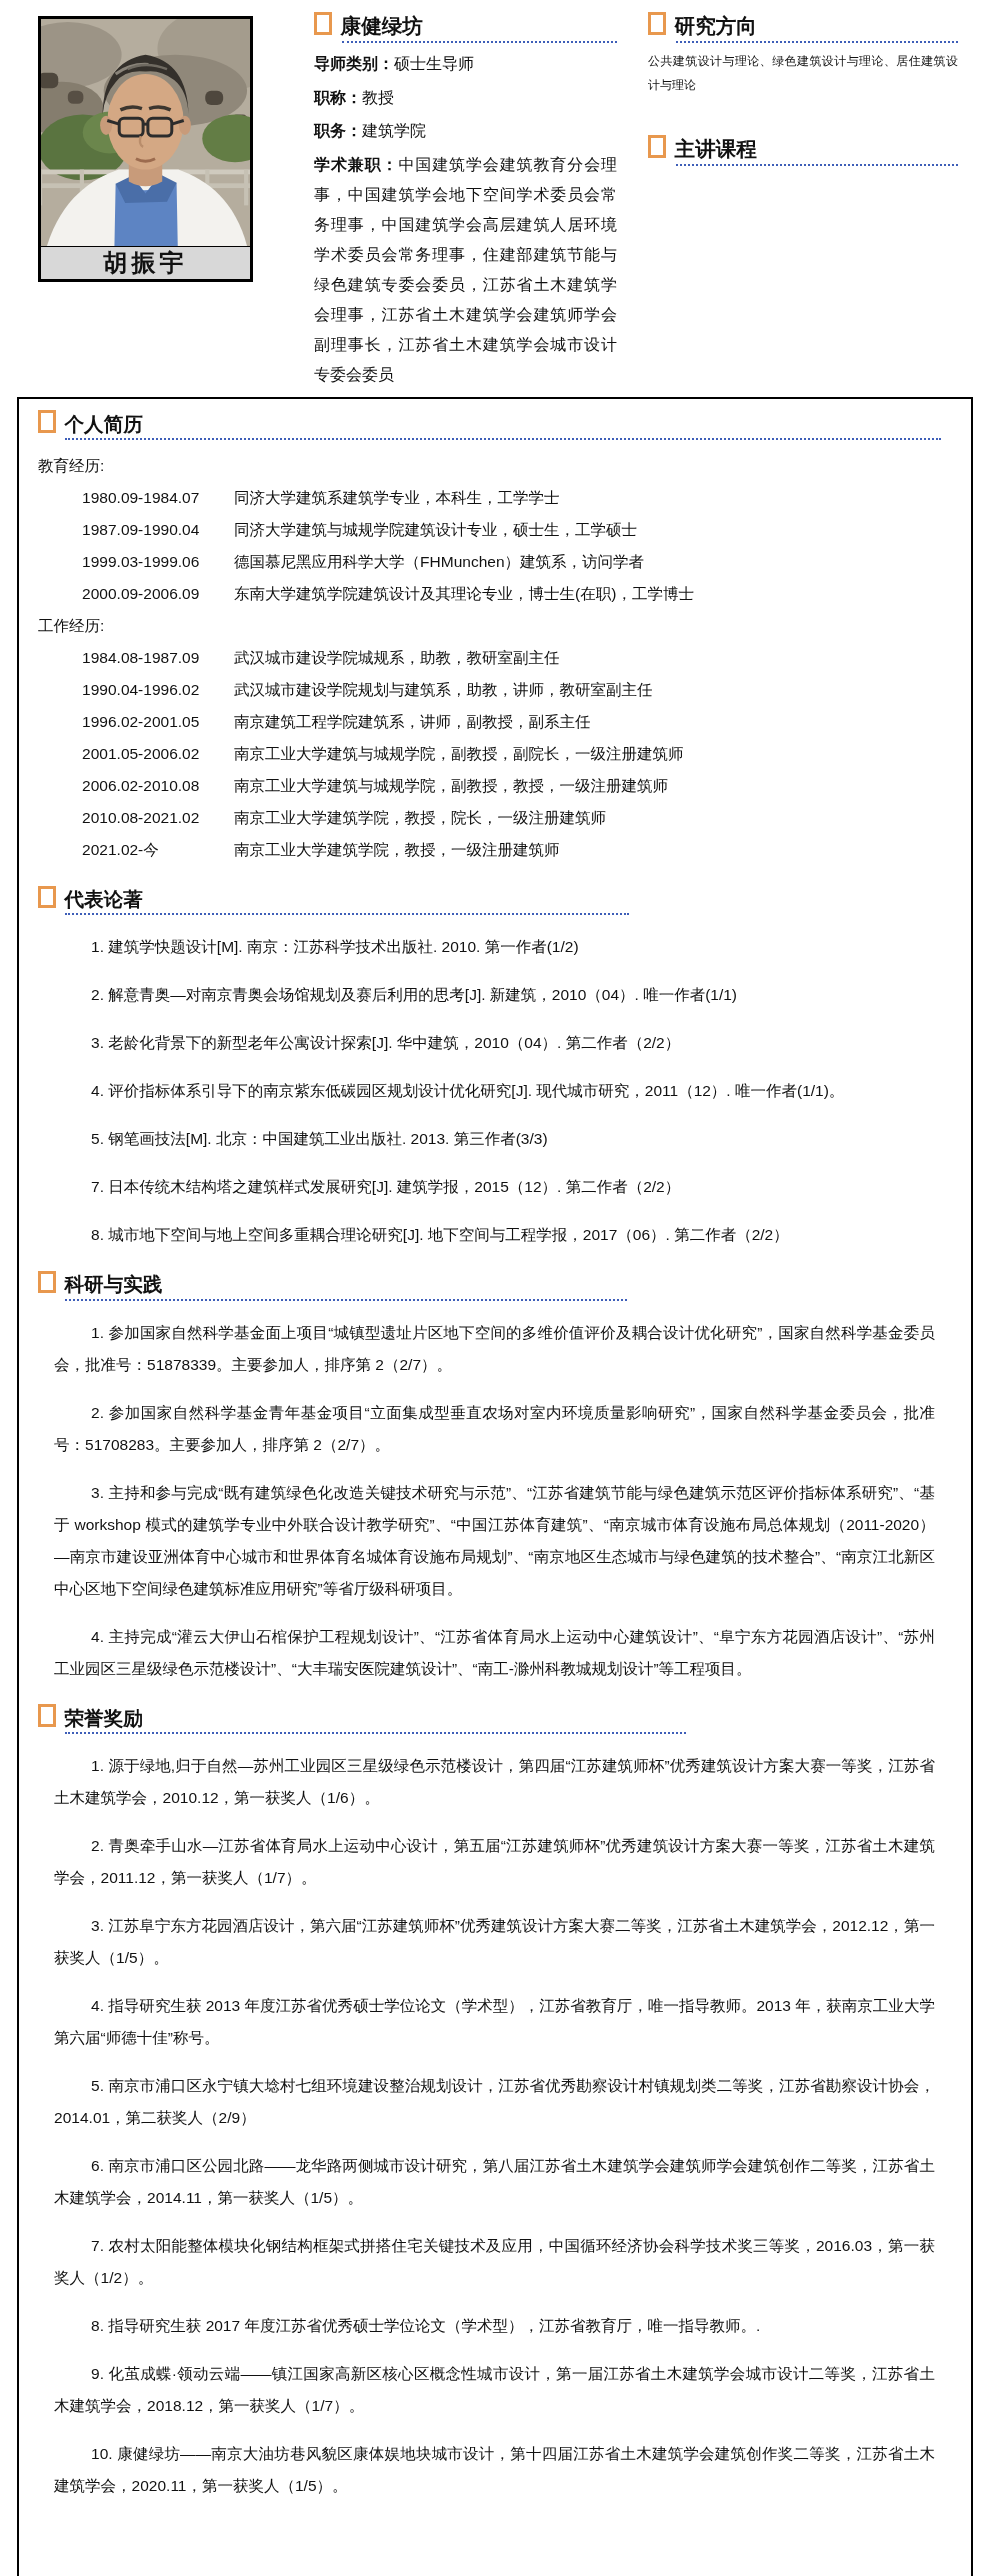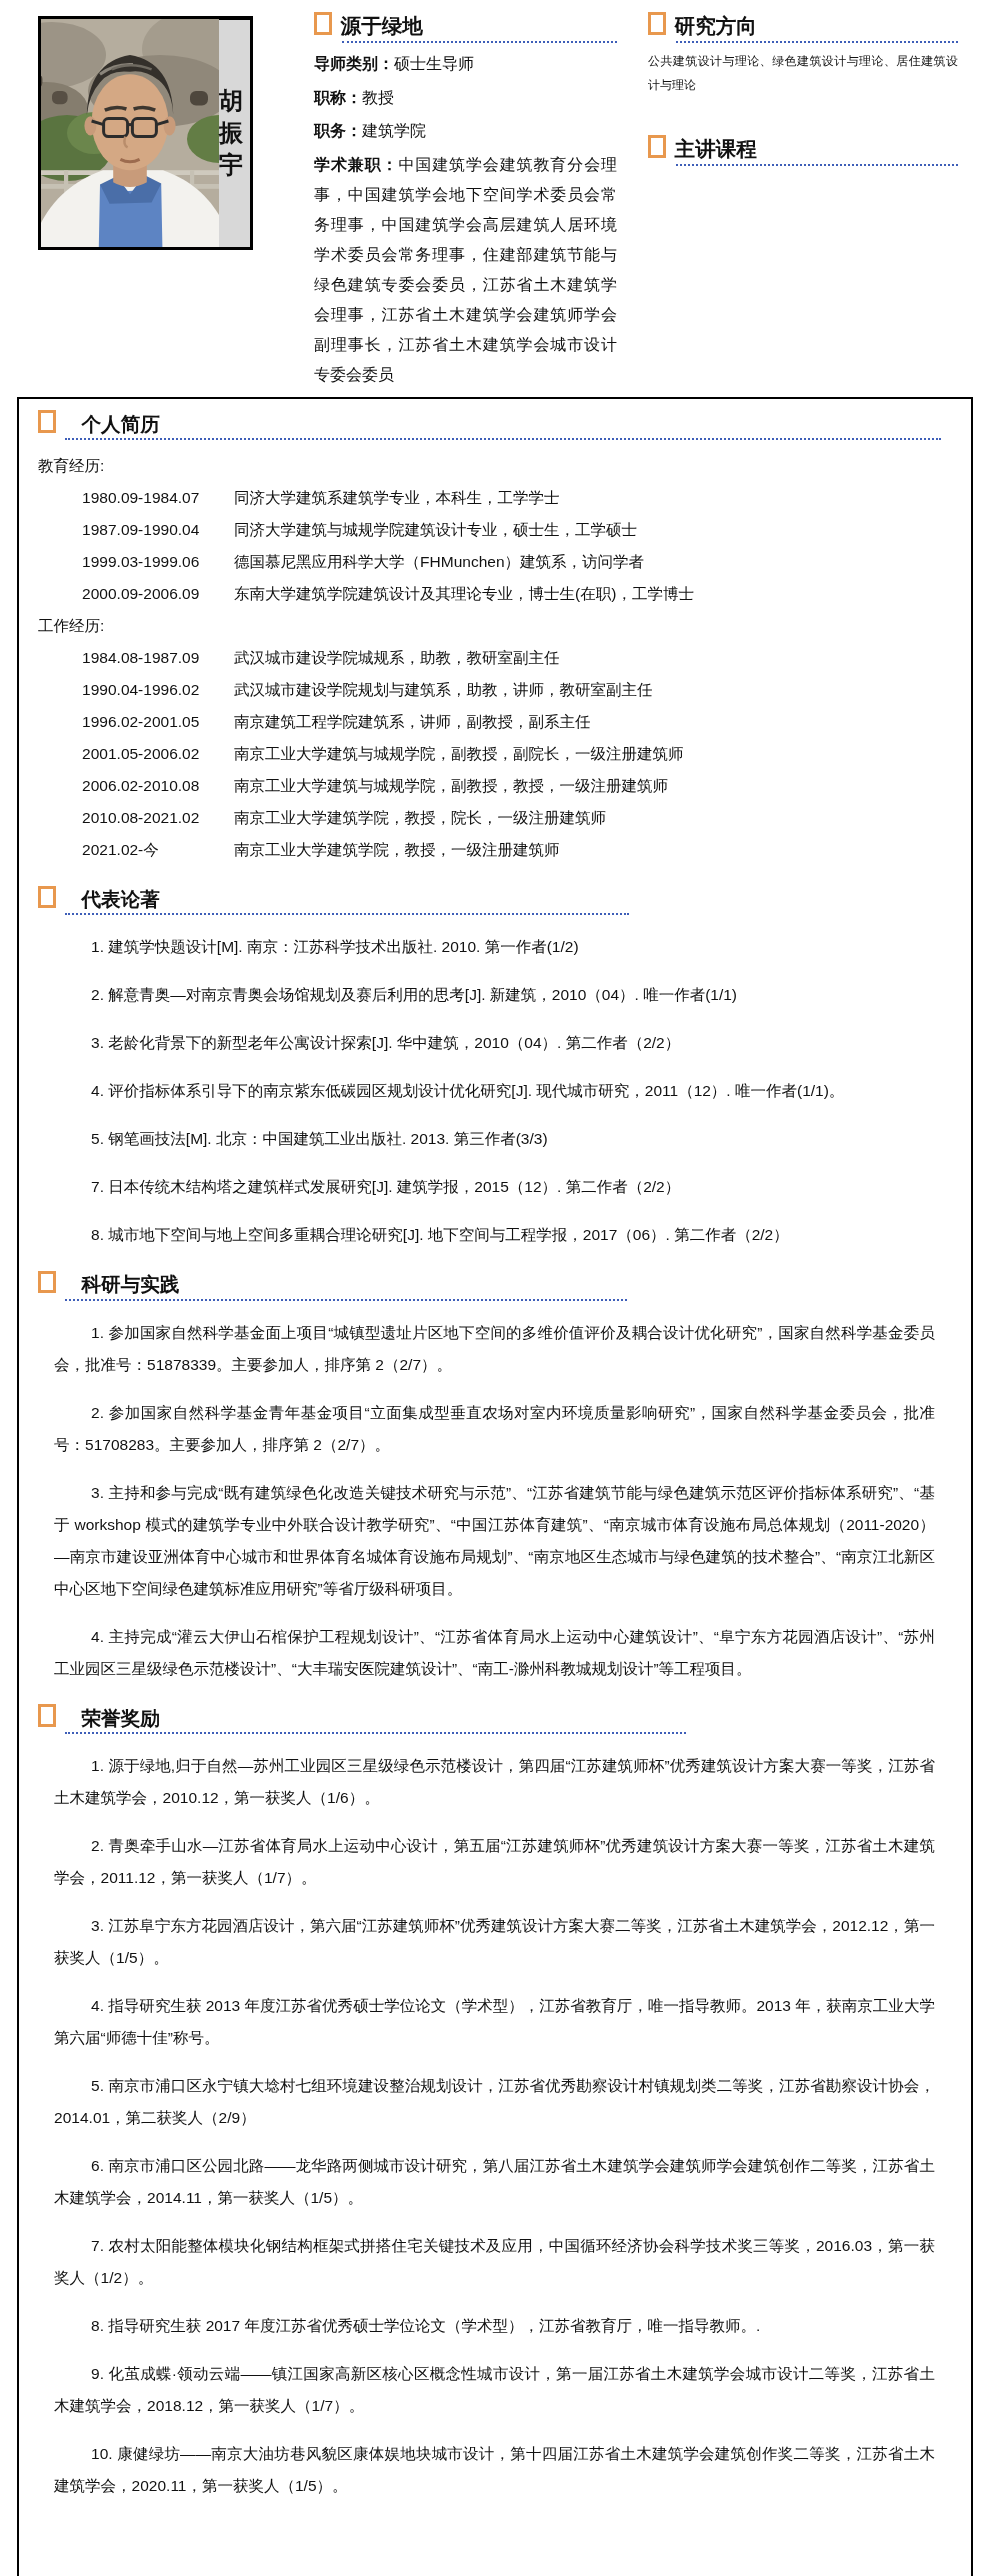--- a/index.html
+++ b/index.html
@@ -4,23 +4,23 @@
 <style>
   html,body{margin:0;padding:0;}
   body{
     width:989px;height:2676px;background:#ffffff;color:#111;
     font-family:"Liberation Sans","DejaVu Sans",sans-serif;
     -webkit-font-smoothing:antialiased;
   }
   
   .top-section{position:relative;width:989px;height:397px;}
   .photo-card{
-    position:absolute;left:38px;top:15.5px;width:215px;height:234px;
+    position:absolute;left:38px;top:15.5px;width:215px;height:266px;
     border:3.6px solid #000;box-sizing:border-box;background:#fff;
-    display:flex;flex-direction:row;
+    display:flex;flex-direction:column;
   }
   .photo-wrap{flex:1 1 auto;overflow:hidden;}
   .photo-wrap svg{width:100%;height:100%;display:block;}
   .name-strip{
     flex:0 0 31px;background:#d8d8d8;border-top:1.5px solid #000;
     display:flex;align-items:center;justify-content:center;
   }
   .name-text{font-size:24px;font-weight:700;letter-spacing:4.1px;}
 
   .info-col{position:absolute;left:314px;top:12.4px;width:303px;}
@@ -37,21 +37,21 @@
 
   .rt-body{font-size:12px;line-height:24px;text-align:justify;}
   .courses-gap{margin-top:38px;}
 
   
   .main-box{
     position:relative;margin-left:16.5px;width:956px;height:2263px;
     box-sizing:border-box;border:2.1px solid #000;border-bottom-width:4.6px;
     padding:7.2px 19.6px 0 19.6px;background:#fff;
   }
-  .s-head{display:flex;align-items:flex-end;gap:25px;margin-top:19.6px;}
+  .s-head{display:flex;align-items:flex-end;gap:8px;margin-top:19.6px;}
   .s-head.first{margin-top:4.1px;}
   .s-title{font-size:19.6px;font-weight:700;line-height:1.05;}
   .s-dots{border-top:2.1px dotted #3E5EB8;margin:3.6px 0 10.3px 27px;}
 
   .box-body{font-size:15.5px;line-height:32px;text-align:justify;}
   .grp{font-weight:400;}
   .entry{padding-left:44px;}
   .entry .period{display:inline-block;min-width:152px;}
   .para{margin:16px;text-indent:37px;}
 </style>
@@ -103,21 +103,21 @@
       </svg>
     </div>
     <div class="name-strip">
       <span class="name-text">胡振宇</span>
     </div>
   </div>
 
   <div class="info-col">
     <div class="t-head">
       <span class="marker"></span>
-      <span class="t-title">源于绿地</span>
+      <span class="t-title">康健绿坊</span>
     </div>
     <div class="t-dots"></div>
     <div class="info-body">
       <div class="info-line"><span class="lbl">导师类别：</span><span>硕士生导师</span></div>
       <div class="info-line"><span class="lbl">职称：</span><span>教授</span></div>
       <div class="info-line"><span class="lbl">职务：</span><span>建筑学院</span></div>
       <div class="info-line"><span class="lbl">学术兼职：</span><span>中国建筑学会建筑教育分会理事，中国建筑学会地下空间学术委员会常务理事，中国建筑学会高层建筑人居环境学术委员会常务理事，住建部建筑节能与绿色建筑专委会委员，江苏省土木建筑学会理事，江苏省土木建筑学会建筑师学会副理事长，江苏省土木建筑学会城市设计专委会委员</span></div>
       <div class="info-line"><span class="lbl">电子邮箱：</span><span>hu8516@126.com</span></div>
     </div>
   </div>

